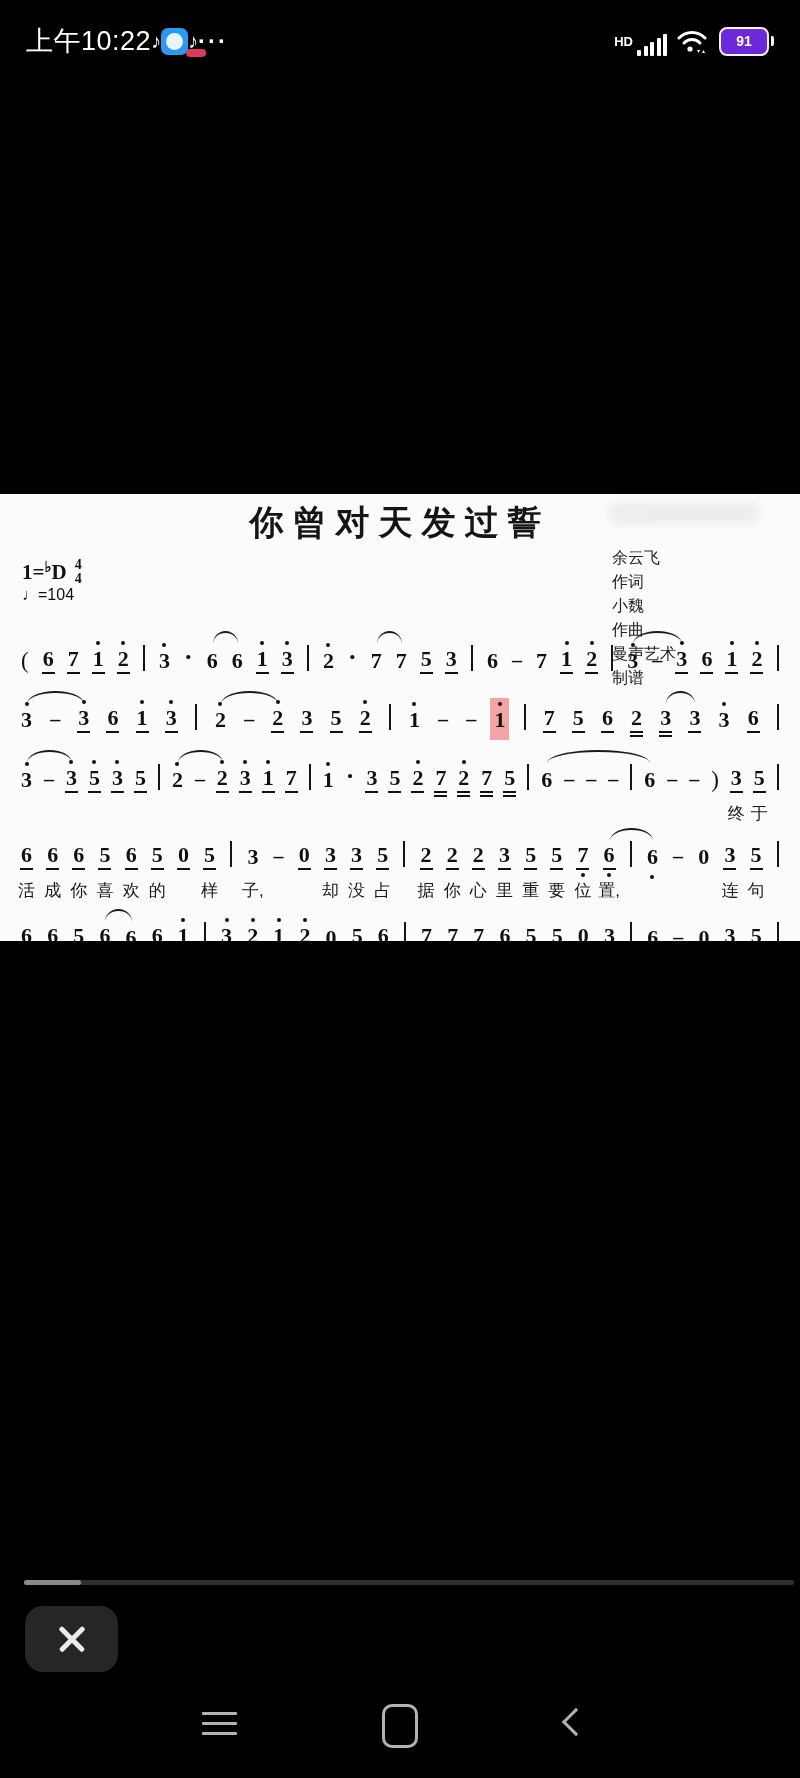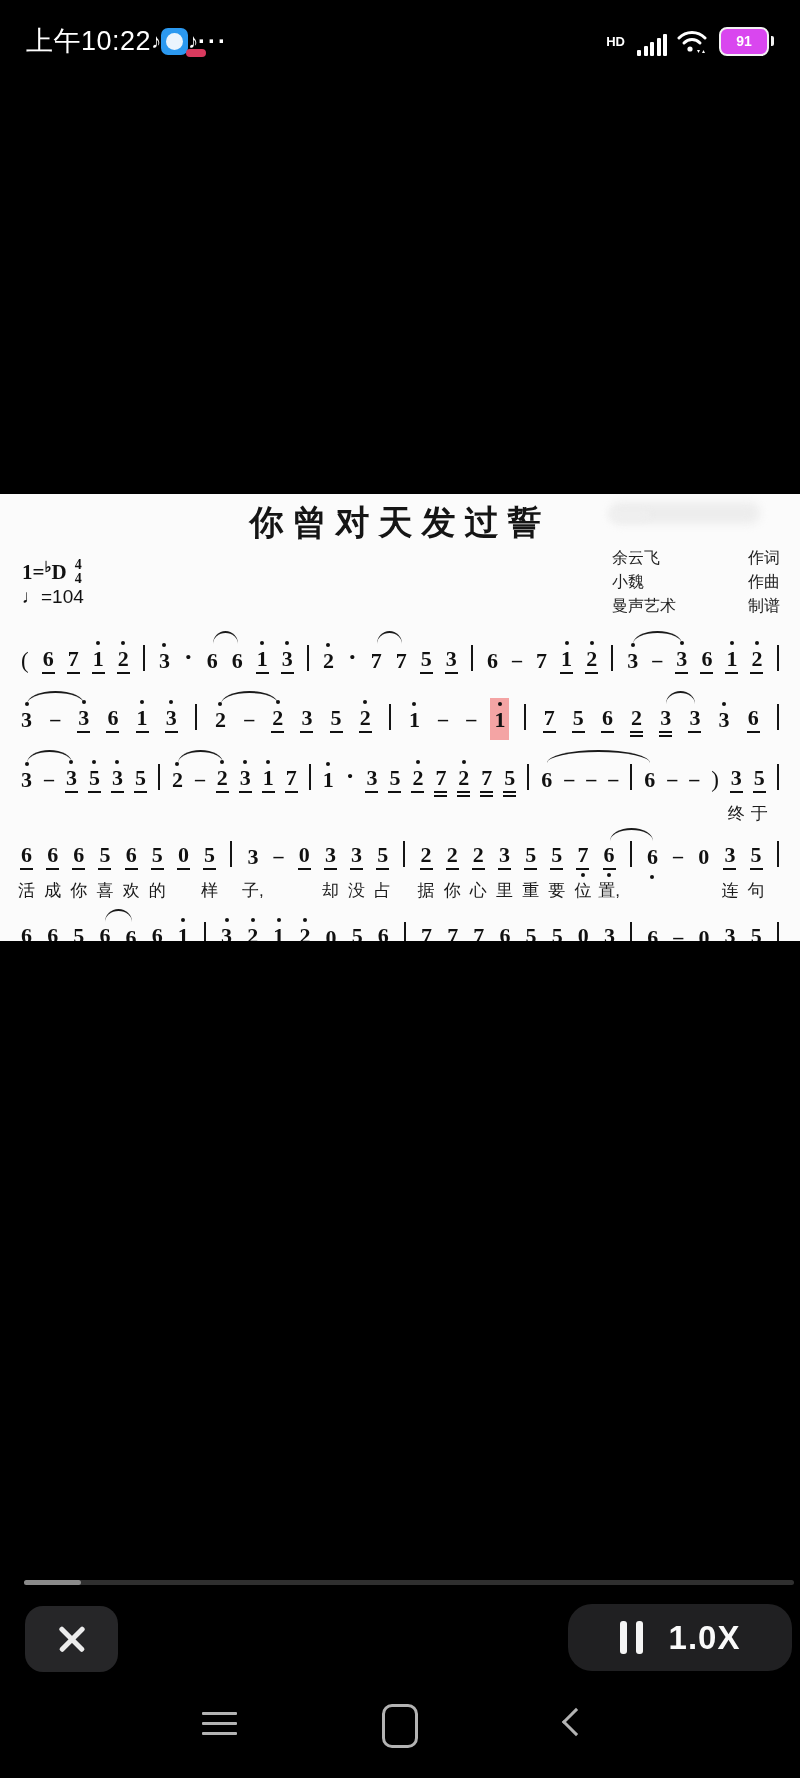--- a/index.html
+++ b/index.html
@@ -16,48 +16,48 @@
               align-items:center;justify-content:center;}
   .sb-appicon i{width:17px;height:17px;border-radius:50%;background:#eaf4fd;display:block;}
   .sb-dy{position:relative;font-size:20px;}
   .sb-dy i{position:absolute;left:-2px;bottom:-4px;width:20px;height:8px;border-radius:4px;
            background:#d93a5e;display:block;}
   .sb-dots{font-size:24px;font-weight:700;letter-spacing:2px;}
   .sb-right{display:flex;align-items:flex-end;gap:10px;}
   .sig{display:flex;align-items:flex-end;gap:2.5px;height:22px;}
   .sig b{width:4px;background:#fff;border-radius:1px;display:block;}
   .sb-hd{font-size:13px;font-weight:700;align-self:flex-start;margin-top:0;}
-  .hdwrap{display:flex;gap:12px;align-items:flex-start;}
+  .hdwrap{display:flex;gap:4px;align-items:flex-start;}
   .wifi{position:relative;top:2px;}
   .batt{display:flex;align-items:center;margin-left:2px;}
   .batt .shell{width:46px;height:25px;border:2.5px solid #f2f2f2;border-radius:8px;
-               background:#d946ef;display:flex;align-items:center;justify-content:center;}
+               background:#6d28d9;display:flex;align-items:center;justify-content:center;}
   .batt .shell span{color:#fff;font-size:14px;font-weight:700;}
   .batt .nub{width:3.5px;height:10px;background:#f2f2f2;border-radius:0 2px 2px 0;margin-left:1.5px;}
 
   
   .sheet{position:absolute;top:494px;left:0;width:800px;height:447px;background:#fbfbfb;
          overflow:hidden;color:#111;padding:0 14px;box-sizing:border-box;}
   .smudge{position:absolute;right:40px;top:8px;width:150px;height:22px;background:#ededed;
           border-radius:10px;filter:blur(4px);}
   .smudge2{position:absolute;right:150px;top:16px;width:40px;height:10px;background:#efefef;
           border-radius:8px;filter:blur(3px);}
   .sheet-title{text-align:center;padding-top:6px;font-size:34px;font-weight:700;
                letter-spacing:9px;color:#151515;}
   .meta{position:relative;height:72px;margin-top:4px;}
   .keyblock{position:absolute;left:8px;top:8px;display:flex;align-items:center;
             font-family:"Liberation Serif",serif;font-weight:700;font-size:21px;}
   .keyblock sup{font-size:15px;position:relative;top:-5px;}
   .ts{display:inline-flex;flex-direction:column;line-height:1;font-size:14px;margin-left:8px;
       font-weight:700;text-align:center;}
-  .tempo{position:absolute;left:8px;top:36px;font-size:19px;font-weight:500;}
+  .tempo{position:absolute;left:8px;top:36px;font-size:16px;font-weight:500;}
   .singer{position:absolute;left:0;right:0;top:20px;text-align:center;font-size:17px;color:#333;}
   .credits{position:absolute;right:6px;top:-4px;width:168px;
            font-family:"Liberation Serif",serif;font-size:16px;color:#222;line-height:1.5;}
-  .credit-row{display:flex;justify-content:space-between;}
+  .credit-row{display:flex;justify-content:space-between;flex-direction:column;}
 
   
   .m-line{display:flex;justify-content:space-between;align-items:flex-end;position:relative;
           padding:14px 6px 4px;font-family:"Liberation Serif",serif;}
   .tok{position:relative;display:inline-block;line-height:1;}
   .tok .g{position:relative;display:inline-block;font-weight:700;font-size:22px;
           line-height:1;padding:0 1px 2px;z-index:1;}
   .tok .g.u1{border-bottom:2px solid #111;}
   .tok .u2l{position:absolute;left:0;right:0;bottom:-6px;height:2px;background:#111;z-index:1;}
   .tok .od{position:absolute;left:50%;transform:translateX(-50%);width:4px;height:4px;
@@ -368,27 +368,20 @@
 
   <div class="progress">
     <div class="fill" style="width: 7.4%;"></div>
   </div>
 
   <div class="close-btn">
     <span class="x-bar a"></span>
     <span class="x-bar b"></span>
   </div>
 
-  <div class="speed-btn">
-    <span class="pause-icon">
-        <b></b>
-        <b></b>
-      </span>
-    <span class="speed-label">1.0X</span>
-  </div>
 
   <div class="navbar">
     <div class="nav-menu">
         <b></b>
         <b></b>
         <b></b>
       </div>
     <div class="nav-home"></div>
     <div class="nav-back"></div>
   </div>

